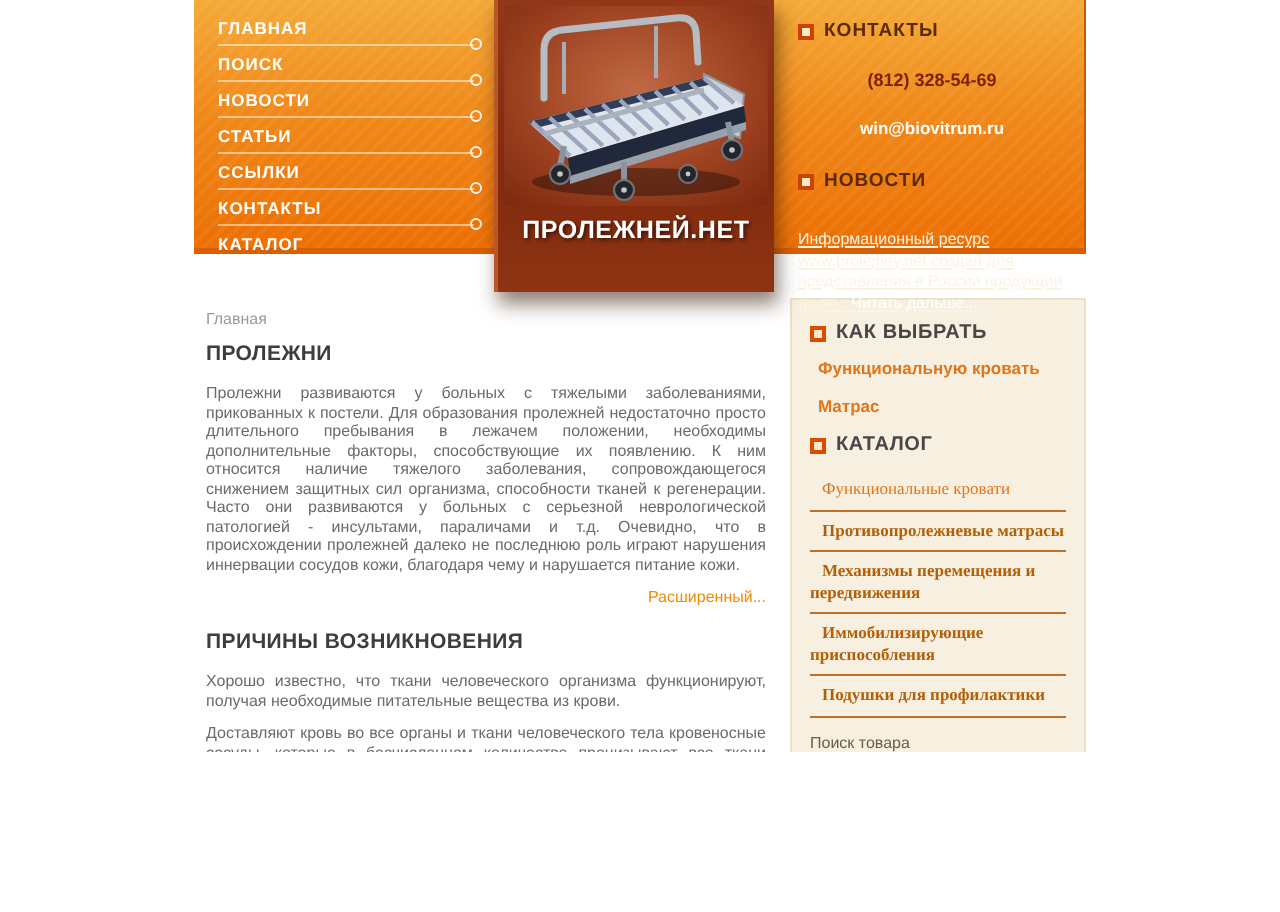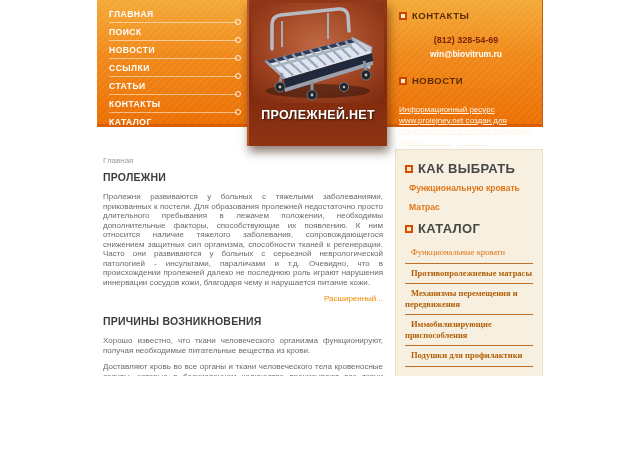--- a/index.html
+++ b/index.html
@@ -40,38 +40,38 @@
   .logo-box svg { display:block; margin:3px auto 0; }
   .logo-title {
     color:#fff; font-weight:bold; font-size:12.5px; letter-spacing:.3px;
     margin-top:5px; text-shadow:1px 1px 2px rgba(0,0,0,.65);
   }
   .header-right { position:absolute; left:290px; top:0; width:156px; height:100%; padding:10px 10px 0 12px; }
   .hsec-title { display:flex; align-items:center; gap:5px; font-size:9.5px; font-weight:bold; color:#5c2a04; letter-spacing:.5px; }
   .sq-bullet { display:inline-block; width:8px; height:8px; background:#ffe9c9; border:2px solid #cc4303; flex:0 0 auto; }
   .contacts-body { text-align:center; margin-top:12px; }
   .phone { font-size:9px; font-weight:bold; color:#7c2407; line-height:14px; }
-  .email { font-size:8.5px; font-weight:bold; color:#fff; margin-top:2px; cursor:pointer; }
+  .email { font-size:8.5px; font-weight:bold; color:#fff; margin-top:12px; cursor:pointer; }
   .news { margin-top:16px; }
   .news-body { font-size:8px; color:#fdf3e4; line-height:10.5px; margin-top:19px;text-decoration:underline; }
   .news-more { color:#fff; cursor:pointer; }
 
   
   .body-row { display:flex; align-items:flex-start; padding-top:22px; }
   .content { flex:1; padding:0 12px 0 6px; }
   .breadcrumb { font-size:8px; color:#9a9a9a; cursor:pointer; display:inline-block; }
   .section-h { font-size:10.5px; font-weight:bold; color:#3d3d3d; letter-spacing:.2px; margin:4px 0 9px; }
   .body-text { font-size:8px; color:#6b6b6b; line-height:9.5px; text-align:justify; margin-bottom:7px; }
   .more-link { display:block; text-align:right; color:#f08a00; font-size:8px; margin:3px 0 12px; cursor:pointer; }
 
   
   .sidebar {
     width:148px; background:#f7f0e0; border:1px solid #ebe0c6; padding:8px 9px 12px;
   }
-  .sb-title { display:flex; align-items:center; gap:5px; font-size:13px; font-weight:bold; color:#474747; letter-spacing:.3px; margin:3px 0 7px; }
+  .sb-title { display:flex; align-items:center; gap:5px; font-size:10px; font-weight:bold; color:#474747; letter-spacing:.3px; margin:3px 0 7px; }
   .sb-title .sq-bullet { border-color:#d84e00; }
   .sb-link { font-size:8.5px; font-weight:bold; color:#e0761a; margin:0 0 9px 4px; cursor:pointer; }
   .catalog-list { list-style:none; margin:2px 0 8px; }
   .catalog-list li {
     font-size:8.5px; color:#e0761a; line-height:10.5px;
     padding:4px 0 5px; border-bottom:1px solid #c06f24; cursor:pointer; text-indent:6px;font-family:Liberation Serif, serif;
   }
   .catalog-list li.strong { font-weight:bold; color:#b26008; }
   .search-label { font-size:8px; color:#6d5c40; margin:8px 0 3px; }
   .search-row { display:flex; gap:5px; align-items:center; }
@@ -89,22 +89,22 @@
 <div class="page">
   <div class="site">
 
     <div class="header">
 
       <nav class="menu">
         <ul>
           <li><span>ГЛАВНАЯ</span></li>
           <li><span>ПОИСК</span></li>
           <li><span>НОВОСТИ</span></li>
+          <li><span>СТАТЬИ</span></li>
           <li><span>ССЫЛКИ</span></li>
-          <li><span>СТАТЬИ</span></li>
           <li><span>КОНТАКТЫ</span></li>
           <li><span>КАТАЛОГ</span></li>
         </ul>
       </nav>
 
       <div class="logo-box">
         <svg width="132" height="100" viewBox="0 0 132 100">
           <defs>
             <radialGradient id="phbg" cx="50%" cy="42%" r="75%">
               <stop offset="0%" stop-color="#c06a44"></stop>

